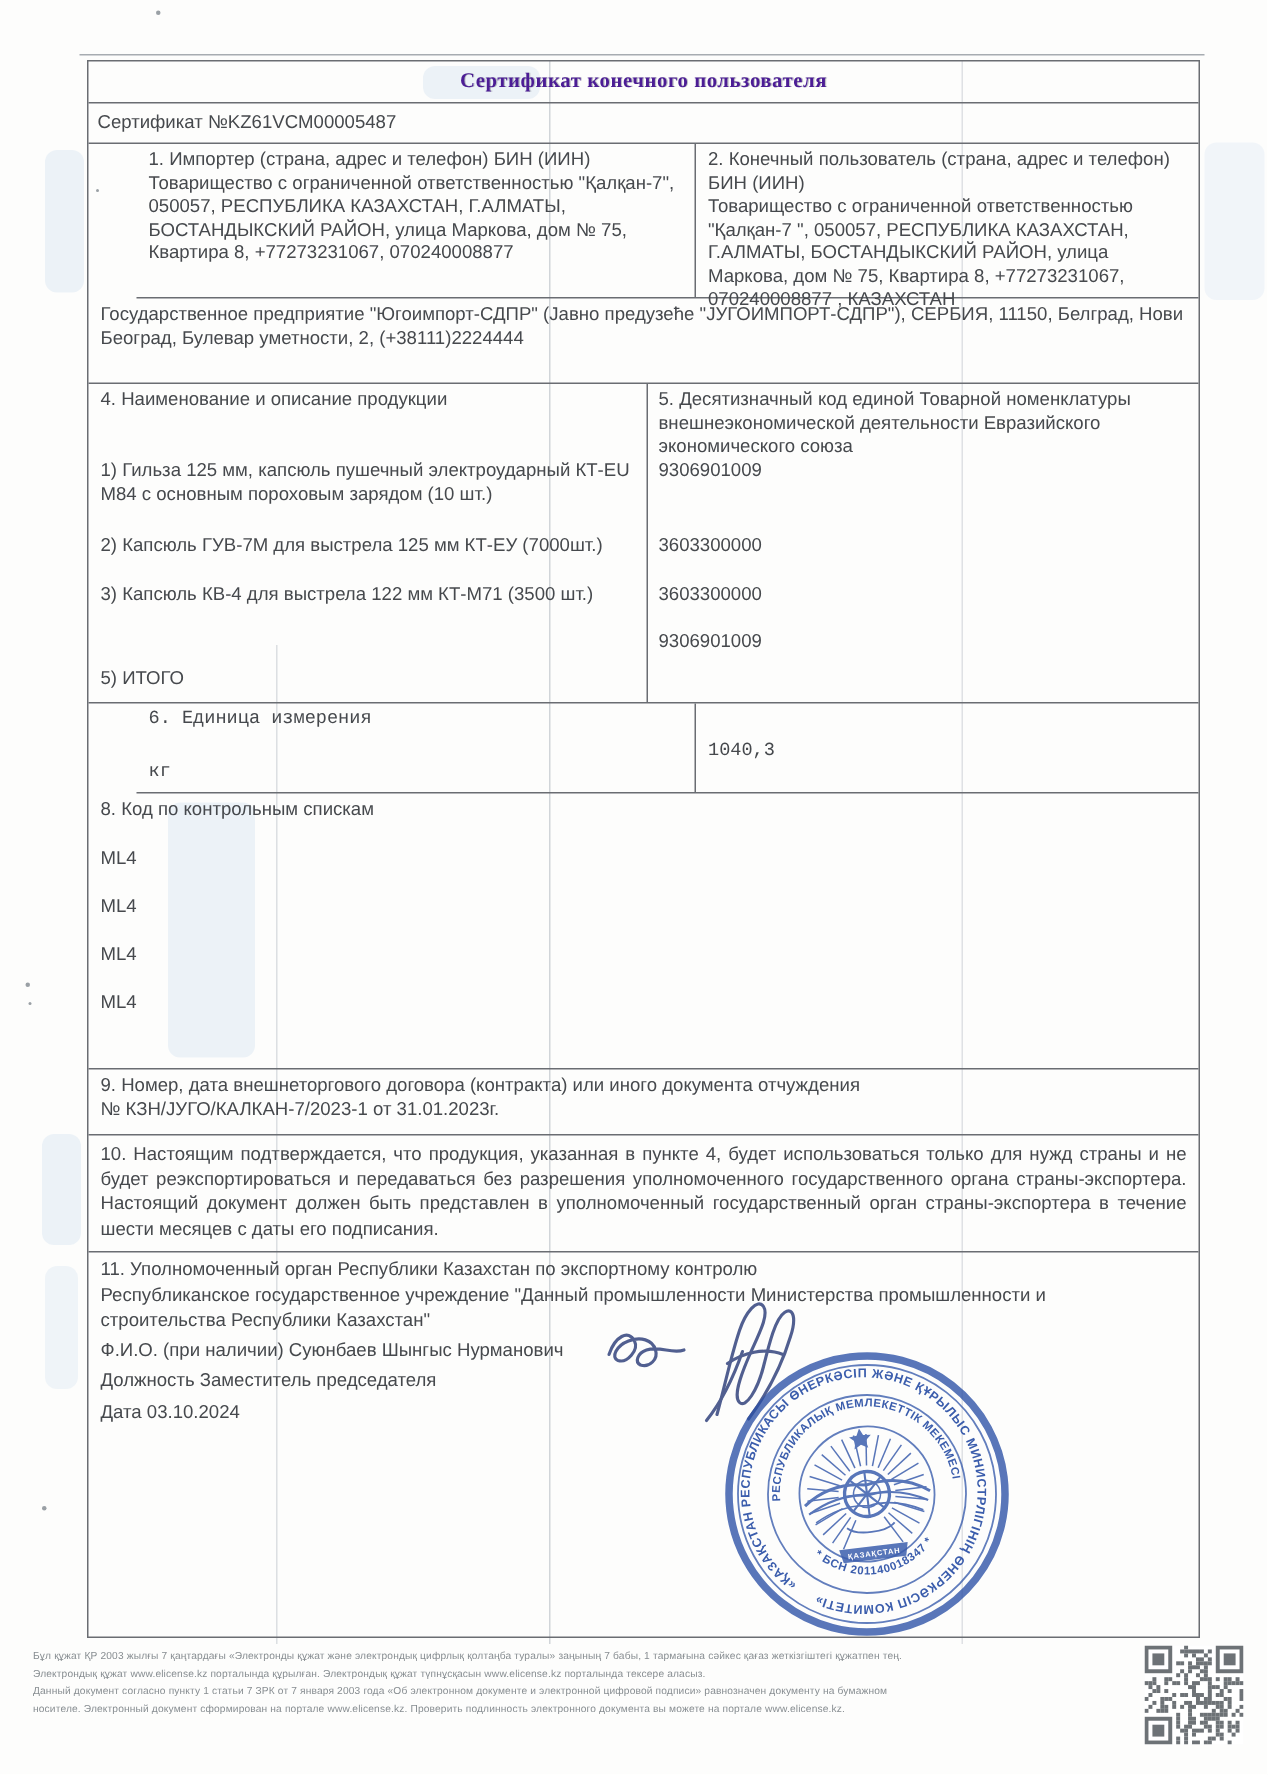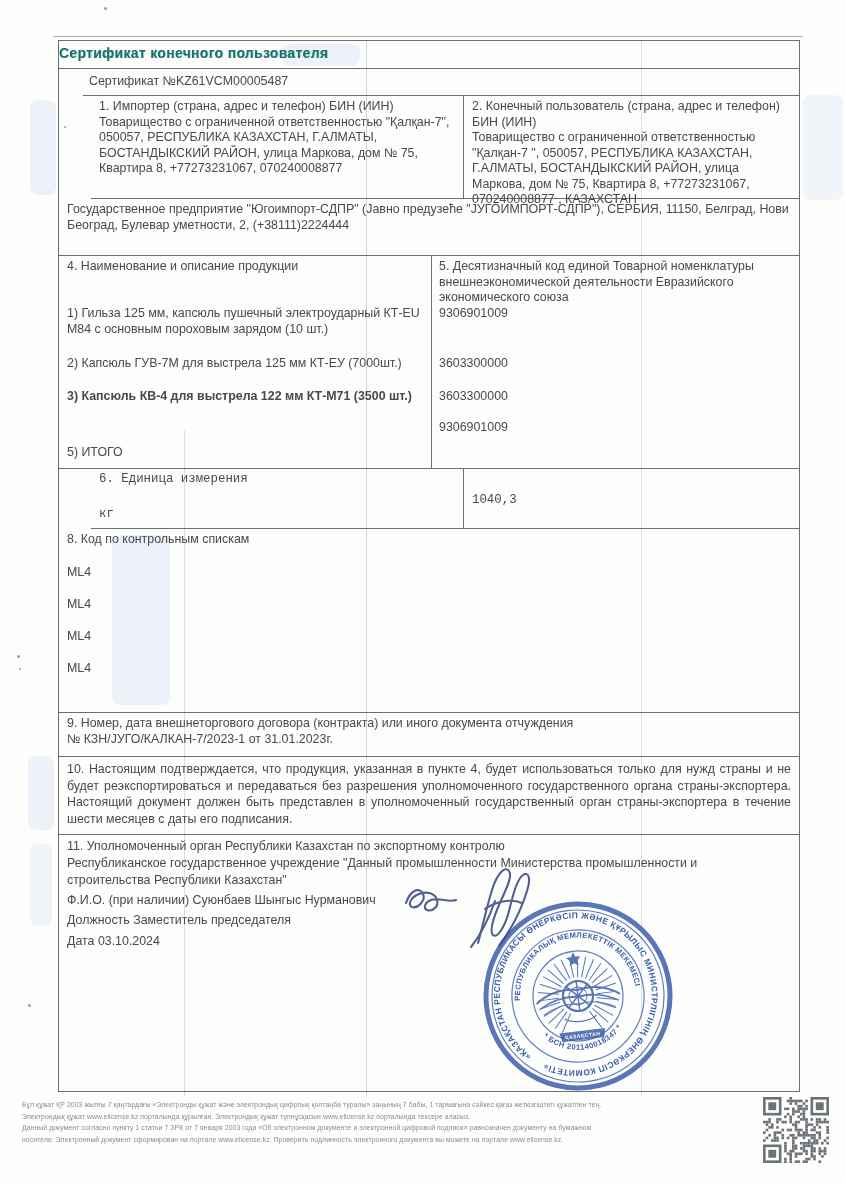--- a/index.html
+++ b/index.html
@@ -6,23 +6,23 @@
   .page{position:relative;width:845px;height:1183px;background:#fdfdfc;overflow:hidden;
         font-family:"Liberation Sans",sans-serif;color:#46494d;}
   .doc{position:absolute;left:58px;top:40px;width:742px;border:1px solid #6a6d72;box-sizing:border-box;}
   .doc::before{content:"";position:absolute;left:-6px;right:-4px;top:-5px;border-top:1px solid #a7acb1;}
   .row{position:relative;border-bottom:1px solid #6a6d72;box-sizing:border-box;font-size:12.4px;line-height:1.25;}
   .row:last-child{border-bottom:none;}
   .cell{padding:3px 8px;box-sizing:border-box;}
   .split{display:flex;align-items:stretch;margin-left:32px;}
   .split > .cell:first-child{width:372px;flex:none;}
   .split > .cell:last-child{flex:1;border-left:1px solid #6a6d72;}
-  .r-title{height:28px;text-align:left;font-weight:bold;font-size:13.8px;line-height:26px;
-           letter-spacing:.4px;color:#0f766e;text-shadow:.8px 0 0 rgba(90,95,105,.38);}
-  .r-cert{height:27px;line-height:25px;padding:0 6px;margin-left:24px;}
+  .r-title{height:28px;text-align:center;font-weight:bold;font-size:13.8px;line-height:26px;
+           letter-spacing:.4px;color:#4c1d95;text-shadow:.8px 0 0 rgba(90,95,105,.38);font-family:Liberation Serif, serif;}
+  .r-cert{height:27px;line-height:25px;padding:0 6px;}
   .r-12{height:103px;}
   .r-3{height:57px;}
   .r-45{height:213px;}
   .r-67{height:60px;font-family:Liberation Mono, monospace;}
   .r-8{height:184px;}
   .r-9{height:44px;}
   .r-10{height:78px;}
   .r-11{height:256px;}
   .vline{position:absolute;left:372px;top:0;bottom:0;border-left:1px solid #6a6d72;}
   .abs{position:absolute;}
@@ -87,21 +87,21 @@
         <div>Государственное предприятие "Югоимпорт-СДПР" (Јавно предузеће "ЈУГОИМПОРТ-СДПР"), СЕРБИЯ, 11150, Белград, Нови Београд, Булевар уметности, 2, (+38111)2224444</div>
       </div>
     </div>
 
     <div class="row r-45">
       <div class="vline"></div>
       <div class="abs prod-name" style="top:3px;">4. Наименование и описание продукции</div>
       <div class="abs" style="left:380px;top:3px;width:352px;">5. Десятизначный код единой Товарной номенклатуры внешнеэкономической деятельности Евразийского экономического союза</div>
       <div class="abs prod-name" style="top:50px;">1) Гильза 125 мм, капсюль пушечный электроударный КТ-EU М84 с основным пороховым зарядом (10 шт.)</div>
       <div class="abs prod-name" style="top:100px;">2) Капсюль ГУВ-7М для выстрела 125 мм КТ-ЕУ (7000шт.)</div>
-      <div class="abs prod-name" style="top:133px;font-weight:bold;">3) Капсюль КВ-4 для выстрела 122 мм КТ-М71 (3500 шт.)</div>
+      <div class="abs prod-name" style="top:133px;">3) Капсюль КВ-4 для выстрела 122 мм КТ-М71 (3500 шт.)</div>
       <div class="abs prod-name" style="top:189px;">5) ИТОГО</div>
       <div class="abs prod-code" style="top:50px;">9306901009</div>
       <div class="abs prod-code" style="top:100px;">3603300000</div>
       <div class="abs prod-code" style="top:133px;">3603300000</div>
       <div class="abs prod-code" style="top:164px;">9306901009</div>
     </div>
 
     <div class="row r-67 split">
       <div class="cell">
         <div>6. Единица измерения</div>

